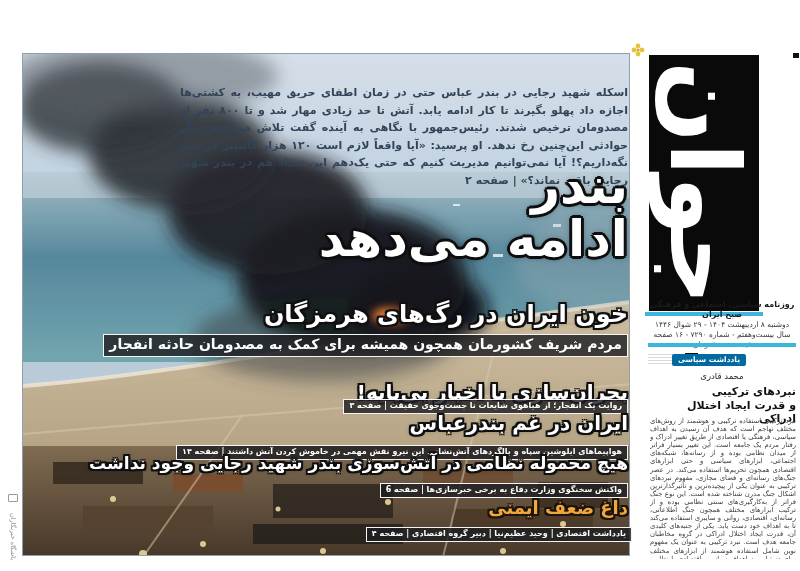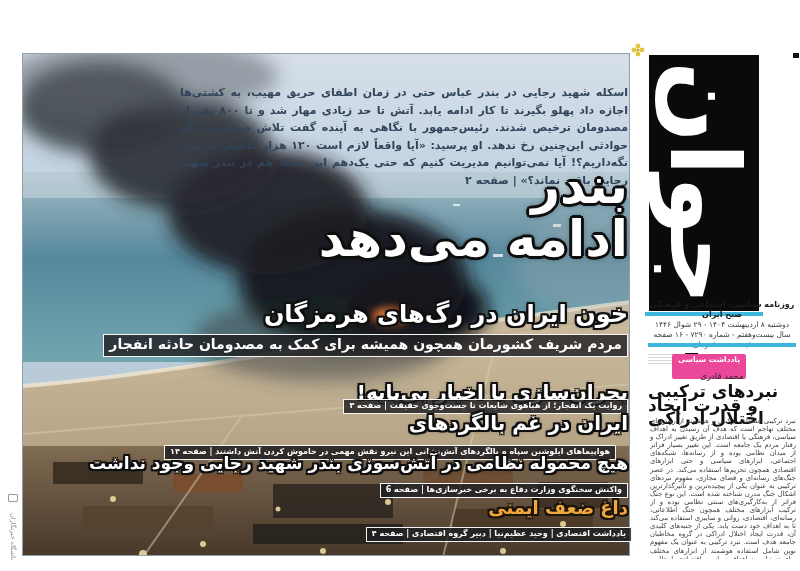--- a/index.html
+++ b/index.html
@@ -65,27 +65,27 @@
   .col .info1 { font-size:8px; font-weight:bold; color:#1c1c1c; line-height:10px; }
   .col .info  { font-size:7.5px; color:#3a3a3a; line-height:10px; }
   .col-rule { position:absolute; left:648px; top:343px; width:148px; height:4px; background:#3db6dd; }
   .note-row { position:absolute; left:648px; top:353px; width:148px; height:13px; }
   .hatch {
     position:absolute; right:118px; top:1px; width:30px; height:11px;
     background:repeating-linear-gradient(180deg,#d9d9d9 0 1px,#ffffff 1px 3px);
   }
   .nib { position:absolute; right:98px; top:0; width:13px; height:13px; background:#0d0d0d; }
   .badge {
-    position:absolute; right:50px; top:1px; background:#ec4899; color:#fff;
-    font-size:7.5px; font-weight:bold; padding:1px 6px 15px; border-radius:2px; line-height:1.2;
+    position:absolute; right:50px; top:1px; background:#0369a1; color:#fff;
+    font-size:7.5px; font-weight:bold; padding:1px 6px 2px; border-radius:2px; line-height:1.2;
   }
   .author { position:absolute; left:648px; top:371px; width:148px; text-align:center;
             font-size:8.5px; font-weight:normal; color:#222; }
-  .note-hl { position:absolute; left:648px; top:385px; width:148px; text-align:left;
-             font-size:17px; line-height:13.5px; font-weight:bold; color:#111; }
+  .note-hl { position:absolute; left:648px; top:385px; width:148px; text-align:right;
+             font-size:11px; line-height:13.5px; font-weight:bold; color:#111; }
   .note-body {
     position:absolute; left:650px; top:417px; width:146px; height:142px;
     font-size:6.8px; line-height:8.1px; color:#3c3c3c; text-align:justify; overflow:hidden;
   }
   
   .credit {
     position:absolute; left:9px; top:508px; height:52px;
     writing-mode:vertical-rl; font-size:6.5px; color:#8b8b8b; letter-spacing:.5px;
   }
   .credit-cam { position:absolute; left:8px; top:494px; width:10px; height:8px;
@@ -193,22 +193,22 @@
   <div class="ov hl-out" style="right:172px; top:300px; font-size:24px;">خون ایران در رگ‌های هرمزگان</div>
   <div class="ov" style="right:172px; top:334px;">
     <span class="strip">مردم شریف کشورمان همچون همیشه برای کمک به مصدومان حادثه انفجار</span><br>
   </div>
 
   <div class="ov hl-out" style="right:172px; top:366px; font-size:20px;margin-top:14px;">بحران‌سازی با اخبار بی‌پایه!</div>
   <div class="ov" style="right:172px; top:393px;padding-left:8px;">
     <span class="strip strip-sm">روایت یک انفجار؛ از هیاهوی شایعات تا جست‌وجوی حقیقت | صفحه ۳</span>
   </div>
 
-  <div class="ov hl-out" style="right:172px; top:411px; font-size:20px;">ایران در غم بالگردهای</div>
-  <div class="ov" style="right:184px; top:439px;">
+  <div class="ov hl-out" style="right:172px; top:411px; font-size:20px;">ایران در غم بندرعباس</div>
+  <div class="ov" style="right:172px; top:439px;">
     <span class="strip strip-sm">هواپیماهای ایلوشین سپاه و بالگردهای آتش‌نشانی این نیرو نقش مهمی در خاموش کردن آتش داشتند | صفحه ۱۴</span>
   </div>
 
   <div class="ov hl-out" style="right:172px; top:453px; font-size:17px;">هیچ محموله نظامی در آتش‌سوزی بندر شهید رجایی وجود نداشت</div>
   <div class="ov" style="right:172px; top:477px;">
     <span class="strip strip-sm">واکنش سخنگوی وزارت دفاع به برخی خبرسازی‌ها | صفحه 6</span>
   </div>
 
   <div class="ov hl-orange" style="right:172px; top:497px; font-size:18px;">داغ ضعف ایمنی</div>
   <div class="ov" style="right:168px; top:521px;">

